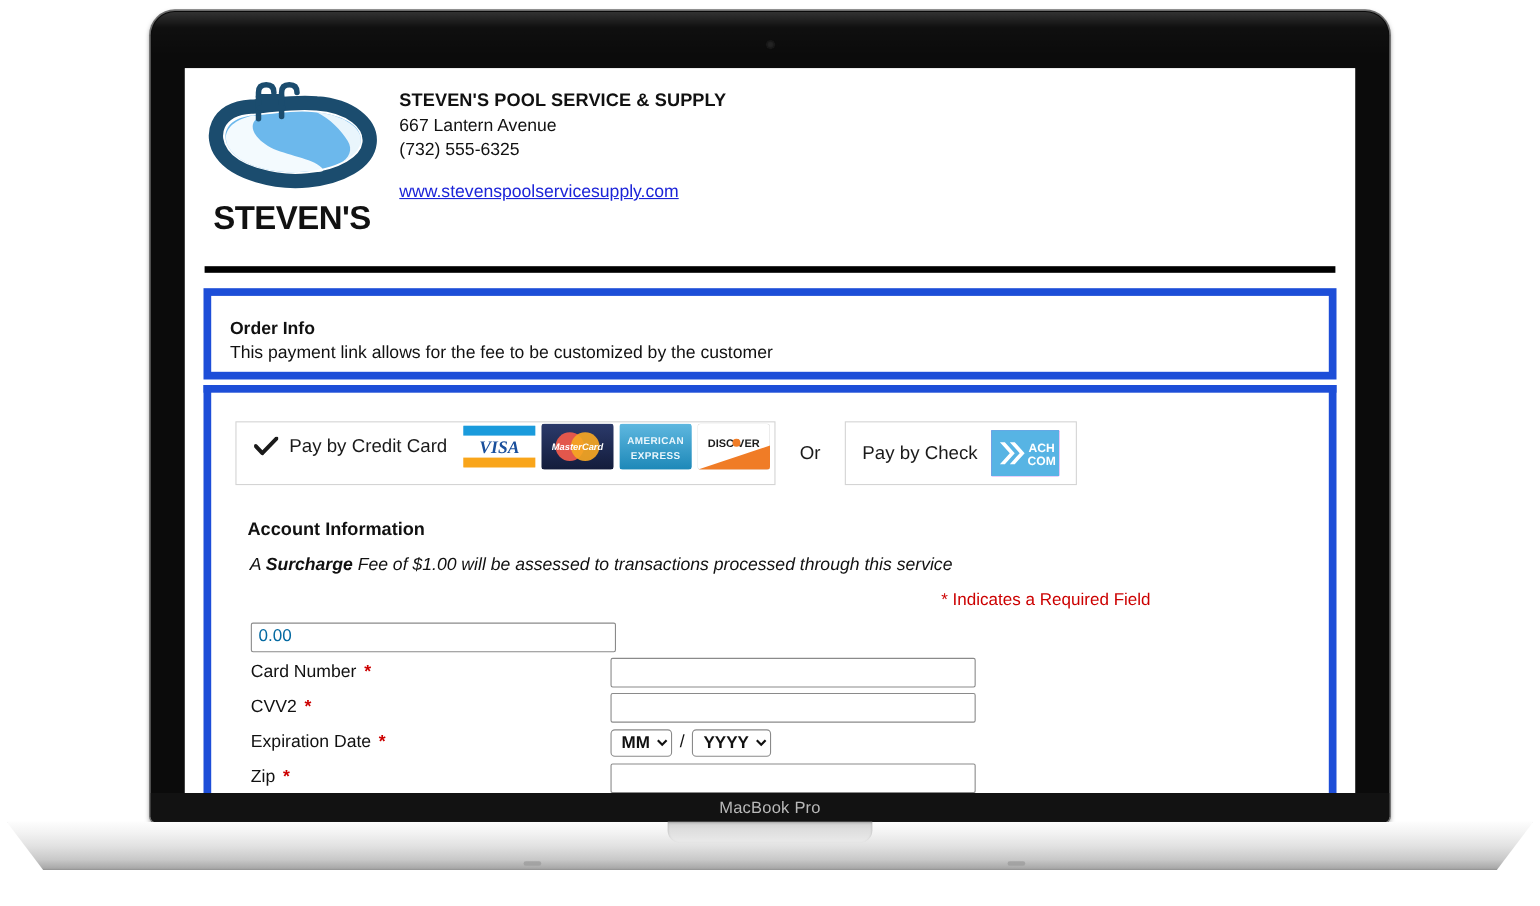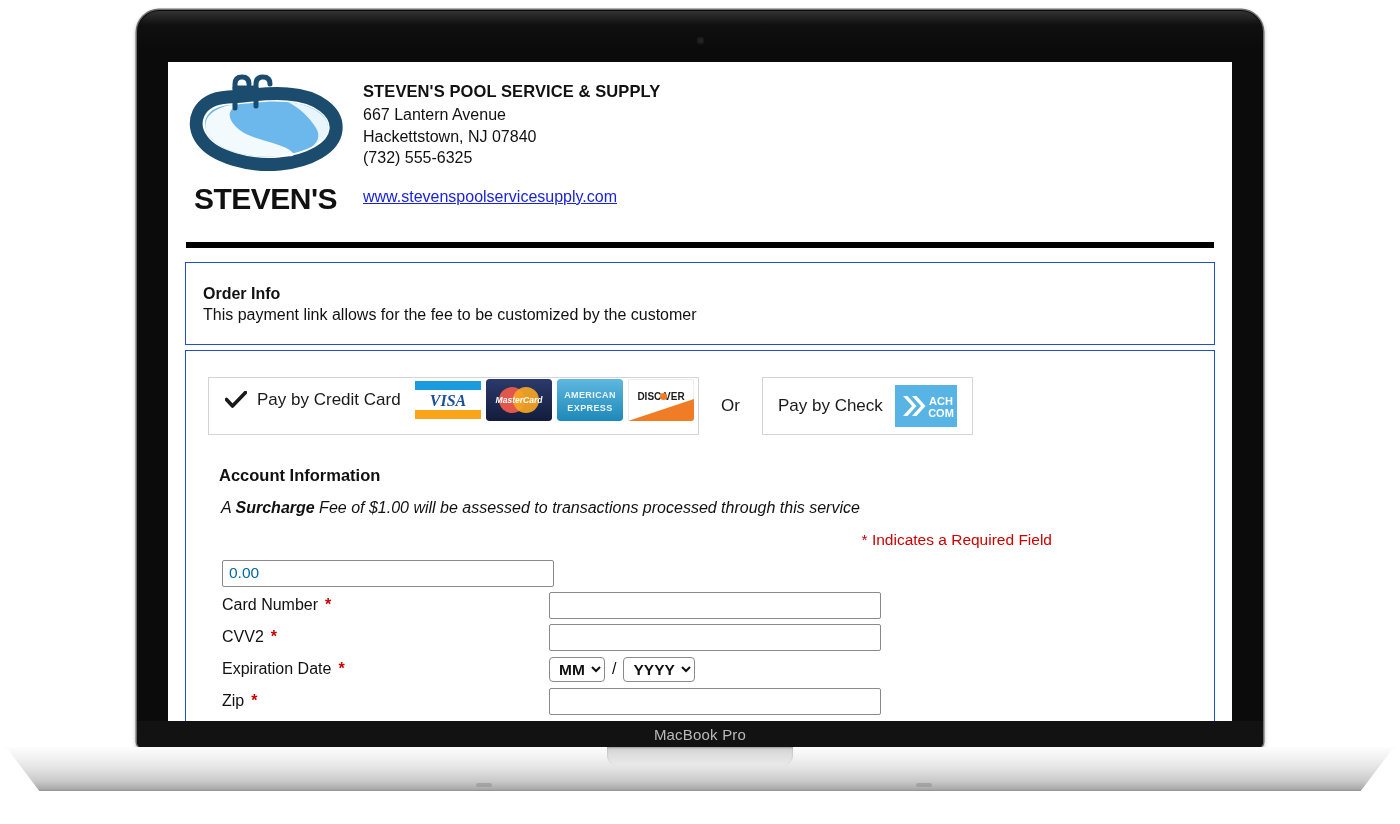--- a/index.html
+++ b/index.html
@@ -154,21 +154,21 @@
     position: absolute;
     left: 18px; top: 180px;
     width: 1028px; height: 6px;
     background: #000000;
   }
 
   
   .panel {
     position: absolute;
     background: #ffffff;
-    border: 1px solid #1d4ed8;
+    border: 7px solid #1d4ed8;
   }
   .panel-order {
     left: 17px; top: 200px;
     width: 1030px; height: 83px;
   }
   .order-title {
     position: absolute;
     left: 17px; top: 22px;
     font-size: 16px;
     font-weight: bold;
@@ -341,21 +341,20 @@
               <path d="M47 16 L68 16"></path>
               <path d="M48 26 L69 26"></path>
             </g>
           </svg>
           <div class="logo-wordmark">STEVEN'S</div>
         </div>
 
         <div class="company-block">
           <div class="company-name">STEVEN'S POOL SERVICE &amp; SUPPLY</div>
           <div class="company-line">667 Lantern Avenue</div>
-          <div class="company-line">Hackettstown, NJ 07840</div>
           <div class="company-line">(732) 555-6325</div>
           <a class="company-url">www.stevenspoolservicesupply.com</a>
         </div>
       </div>
 
       <div class="header-rule"></div>
 
       <div class="panel panel-order">
         <div class="order-title">Order Info</div>
         <div class="order-sub">This payment link allows for the fee to be customized by the customer</div>

